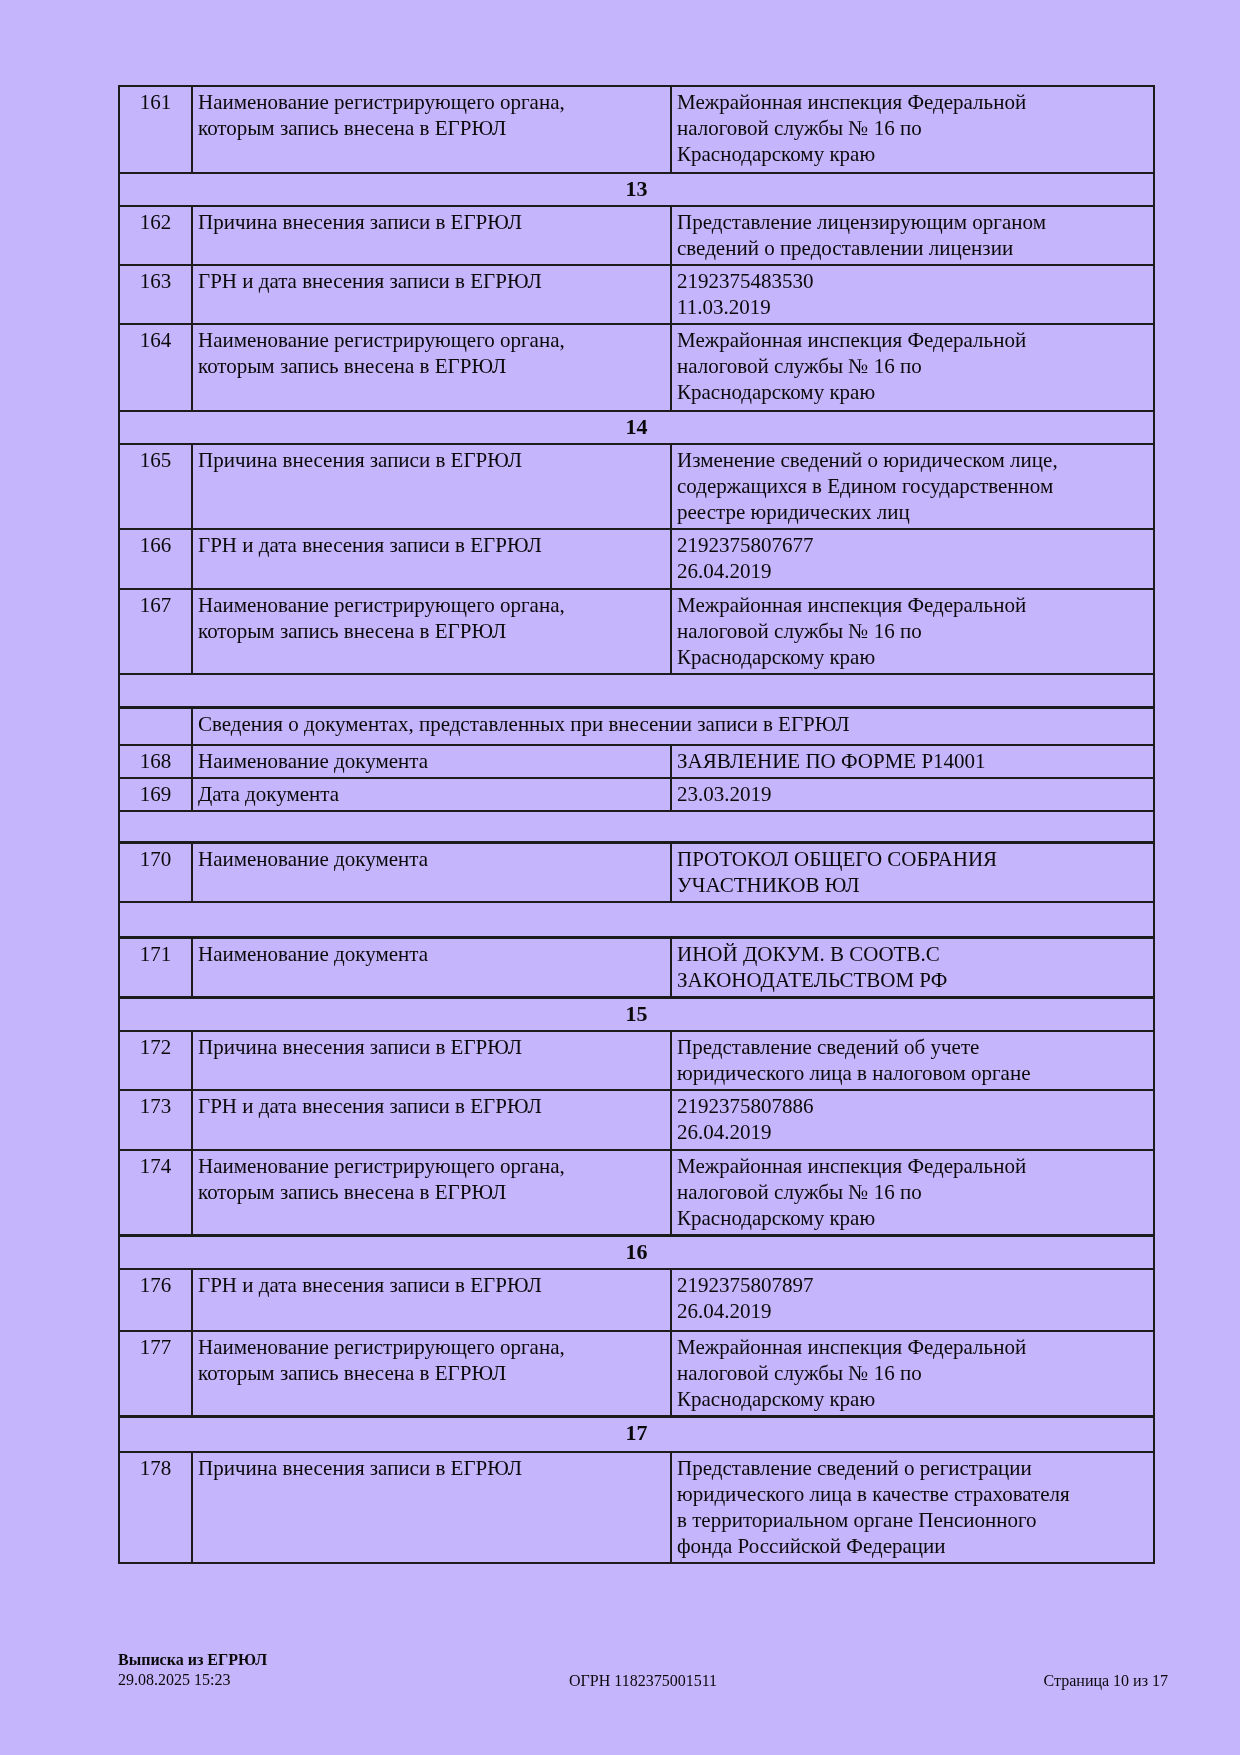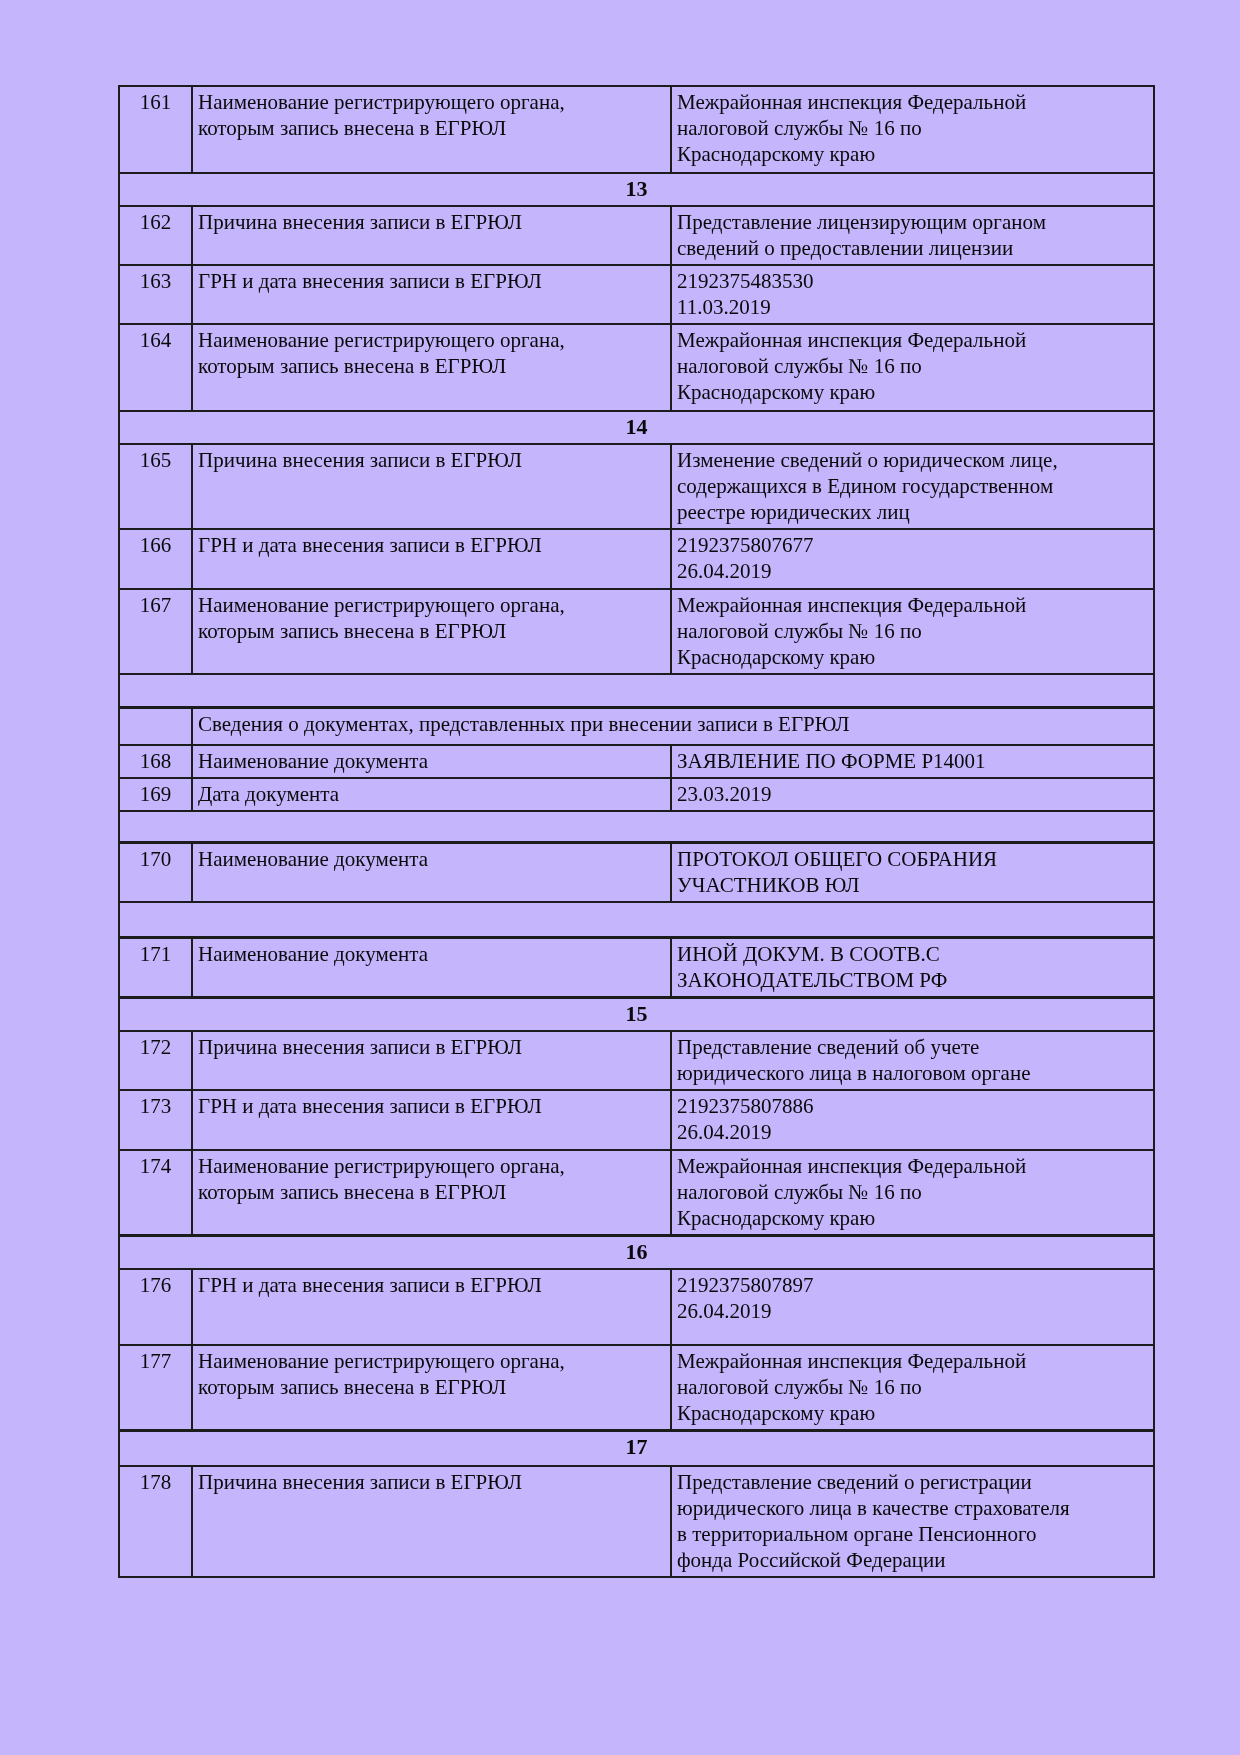--- a/index.html
+++ b/index.html
@@ -160,21 +160,21 @@
           <td class="cell-num">174</td>
           <td class="cell-label">Наименование регистрирующего органа,
 которым запись внесена в ЕГРЮЛ</td>
           <td class="cell-value">Межрайонная инспекция Федеральной
 налоговой службы № 16 по
 Краснодарскому краю</td>
         </tr>
         <tr class="thick-top section-row" style="height: 33px;">
           <td class="cell-section" colspan="3">16</td>
         </tr>
-        <tr style="height: 76px;">
+        <tr style="height: 62px;">
           <td class="cell-num">176</td>
           <td class="cell-label">ГРН и дата внесения записи в ЕГРЮЛ</td>
           <td class="cell-value">2192375807897
 26.04.2019</td>
         </tr>
         <tr style="height: 83px;">
           <td class="cell-num">177</td>
           <td class="cell-label">Наименование регистрирующего органа,
 которым запись внесена в ЕГРЮЛ</td>
           <td class="cell-value">Межрайонная инспекция Федеральной
@@ -188,14 +188,22 @@
           <td class="cell-num">178</td>
           <td class="cell-label">Причина внесения записи в ЕГРЮЛ</td>
           <td class="cell-value">Представление сведений о регистрации
 юридического лица в качестве страхователя
 в территориальном органе Пенсионного
 фонда Российской Федерации</td>
         </tr>
       </tbody>
   </table>
 
+  <div class="footer">
+    <div class="f-left">
+      <div class="f-doc">Выписка из ЕГРЮЛ</div>
+      <div>29.08.2025 15:23</div>
+    </div>
+    <div class="f-center">ОГРН 1182375001511</div>
+    <div class="f-right">Страница 10 из 17</div>
+  </div>
 
 </div>
 
 </body></html>

